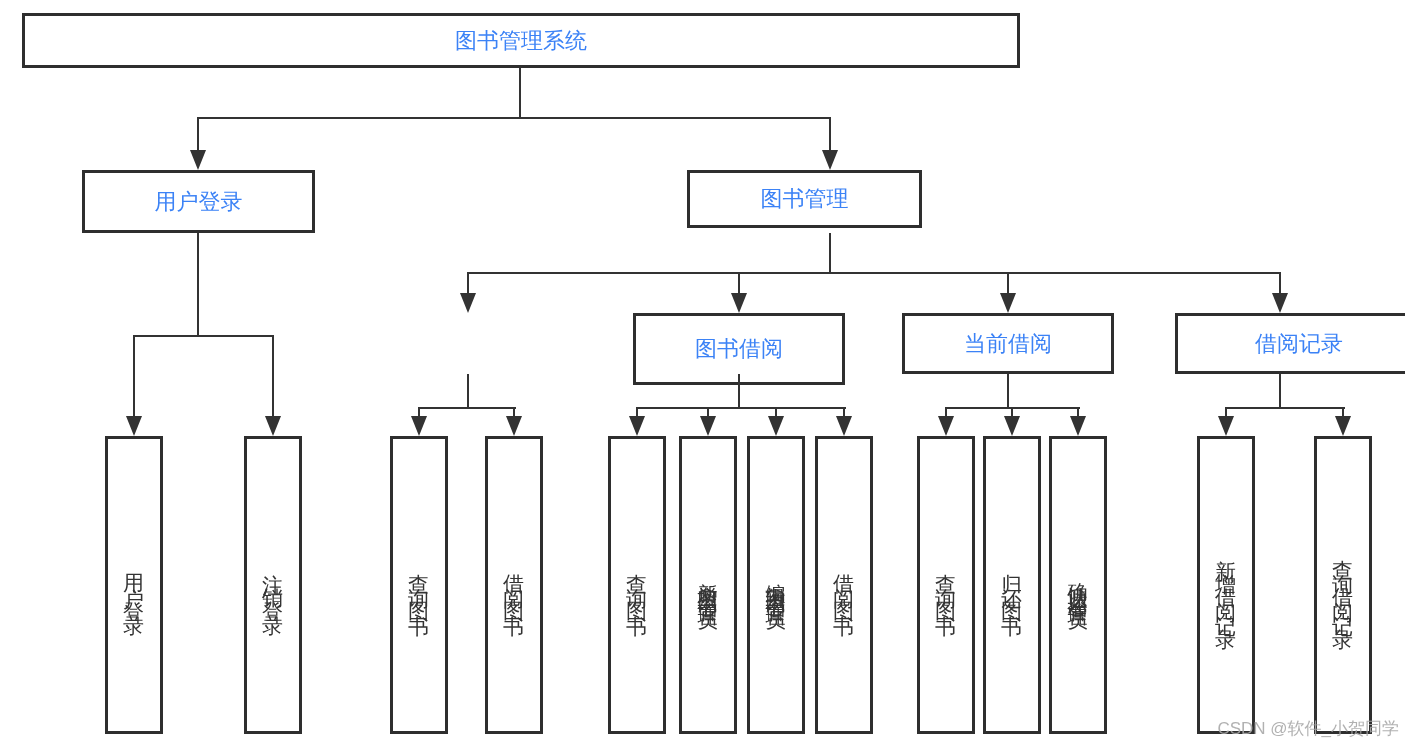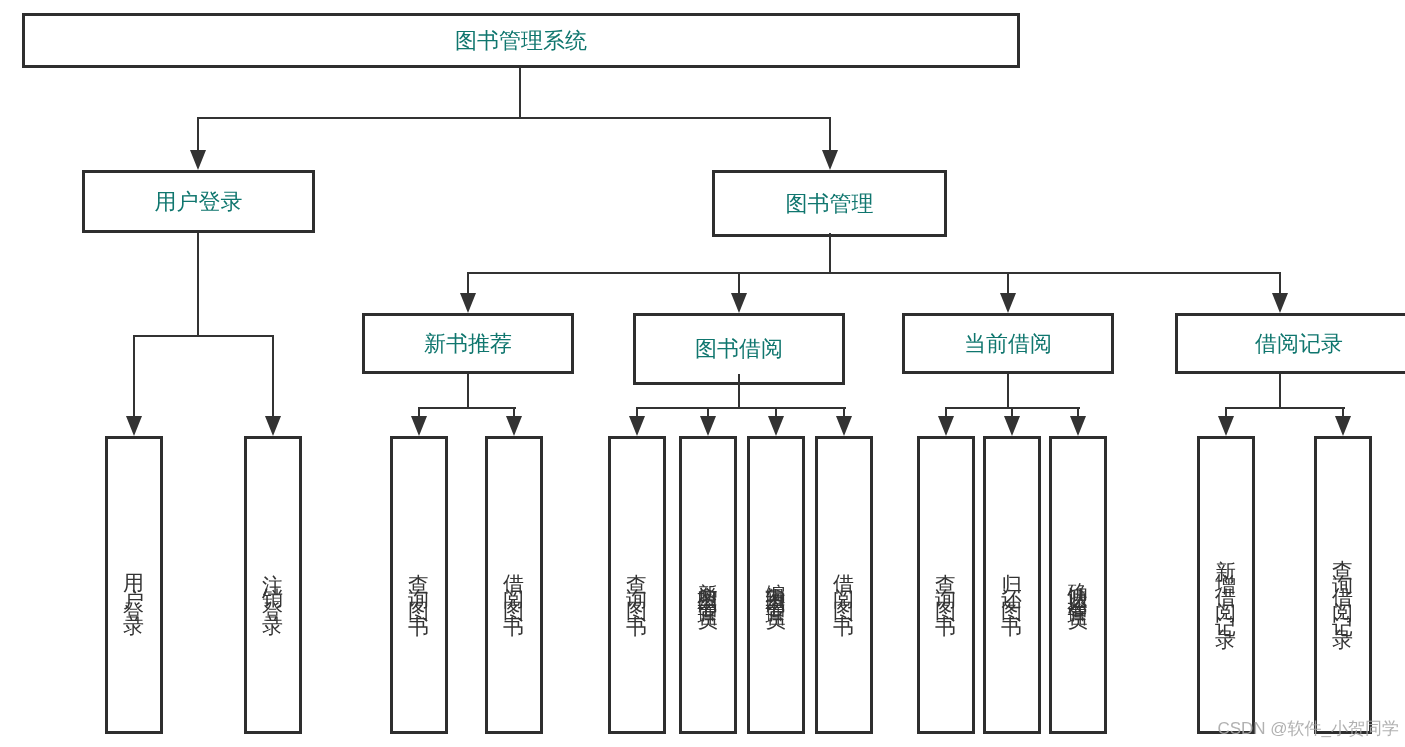--- a/index.html
+++ b/index.html
@@ -4,21 +4,21 @@
 <style>
   html,body{margin:0;padding:0;background:#ffffff;}
   #canvas{
     position:relative;width:1405px;height:747px;background:#ffffff;overflow:hidden;
     font-family:"Liberation Sans","DejaVu Sans",sans-serif;color:#333333;
   }
   
   .box{
     position:absolute;background:#ffffff;border:3px solid #2e2e2e;
     display:flex;align-items:center;justify-content:center;box-sizing:border-box;
-    font-size:22px;color:#0f766e;white-space:nowrap;
+    font-size:22px;color:#3b82f6;white-space:nowrap;
   }
   .leaf{
     position:absolute;top:436px;width:58px;height:298px;background:#ffffff;
     border:3px solid #2e2e2e;box-sizing:border-box;
     display:flex;align-items:center;justify-content:center;
   }
   .leaf span{
     writing-mode:vertical-rl;font-size:21px;letter-spacing:14px;
     color:#333333;line-height:1;
   }
@@ -42,27 +42,24 @@
 <div id="canvas">
 
   <div class="box" style="left:22px;top:13px;width:998px;height:55px">
     <span>图书管理系统</span>
   </div>
 
   <div class="box" style="left:82px;top:170px;width:233px;height:63px">
     <span>用户登录</span>
   </div>
 
-  <div class="box" style="left:712px;top:170px;width:235px;height:67px">
+  <div class="box" style="left:687px;top:170px;width:235px;height:58px">
     <span>图书管理</span>
   </div>
 
-  <div class="box" style="left:362px;top:313px;width:212px;height:61px">
-    <span>新书推荐</span>
-  </div>
 
   <div class="box" style="left:633px;top:313px;width:212px;height:72px">
     <span>图书借阅</span>
   </div>
 
   <div class="box" style="left:902px;top:313px;width:212px;height:61px">
     <span>当前借阅</span>
   </div>
 
   <div class="box" style="left:1175px;top:313px;width:248px;height:61px">

